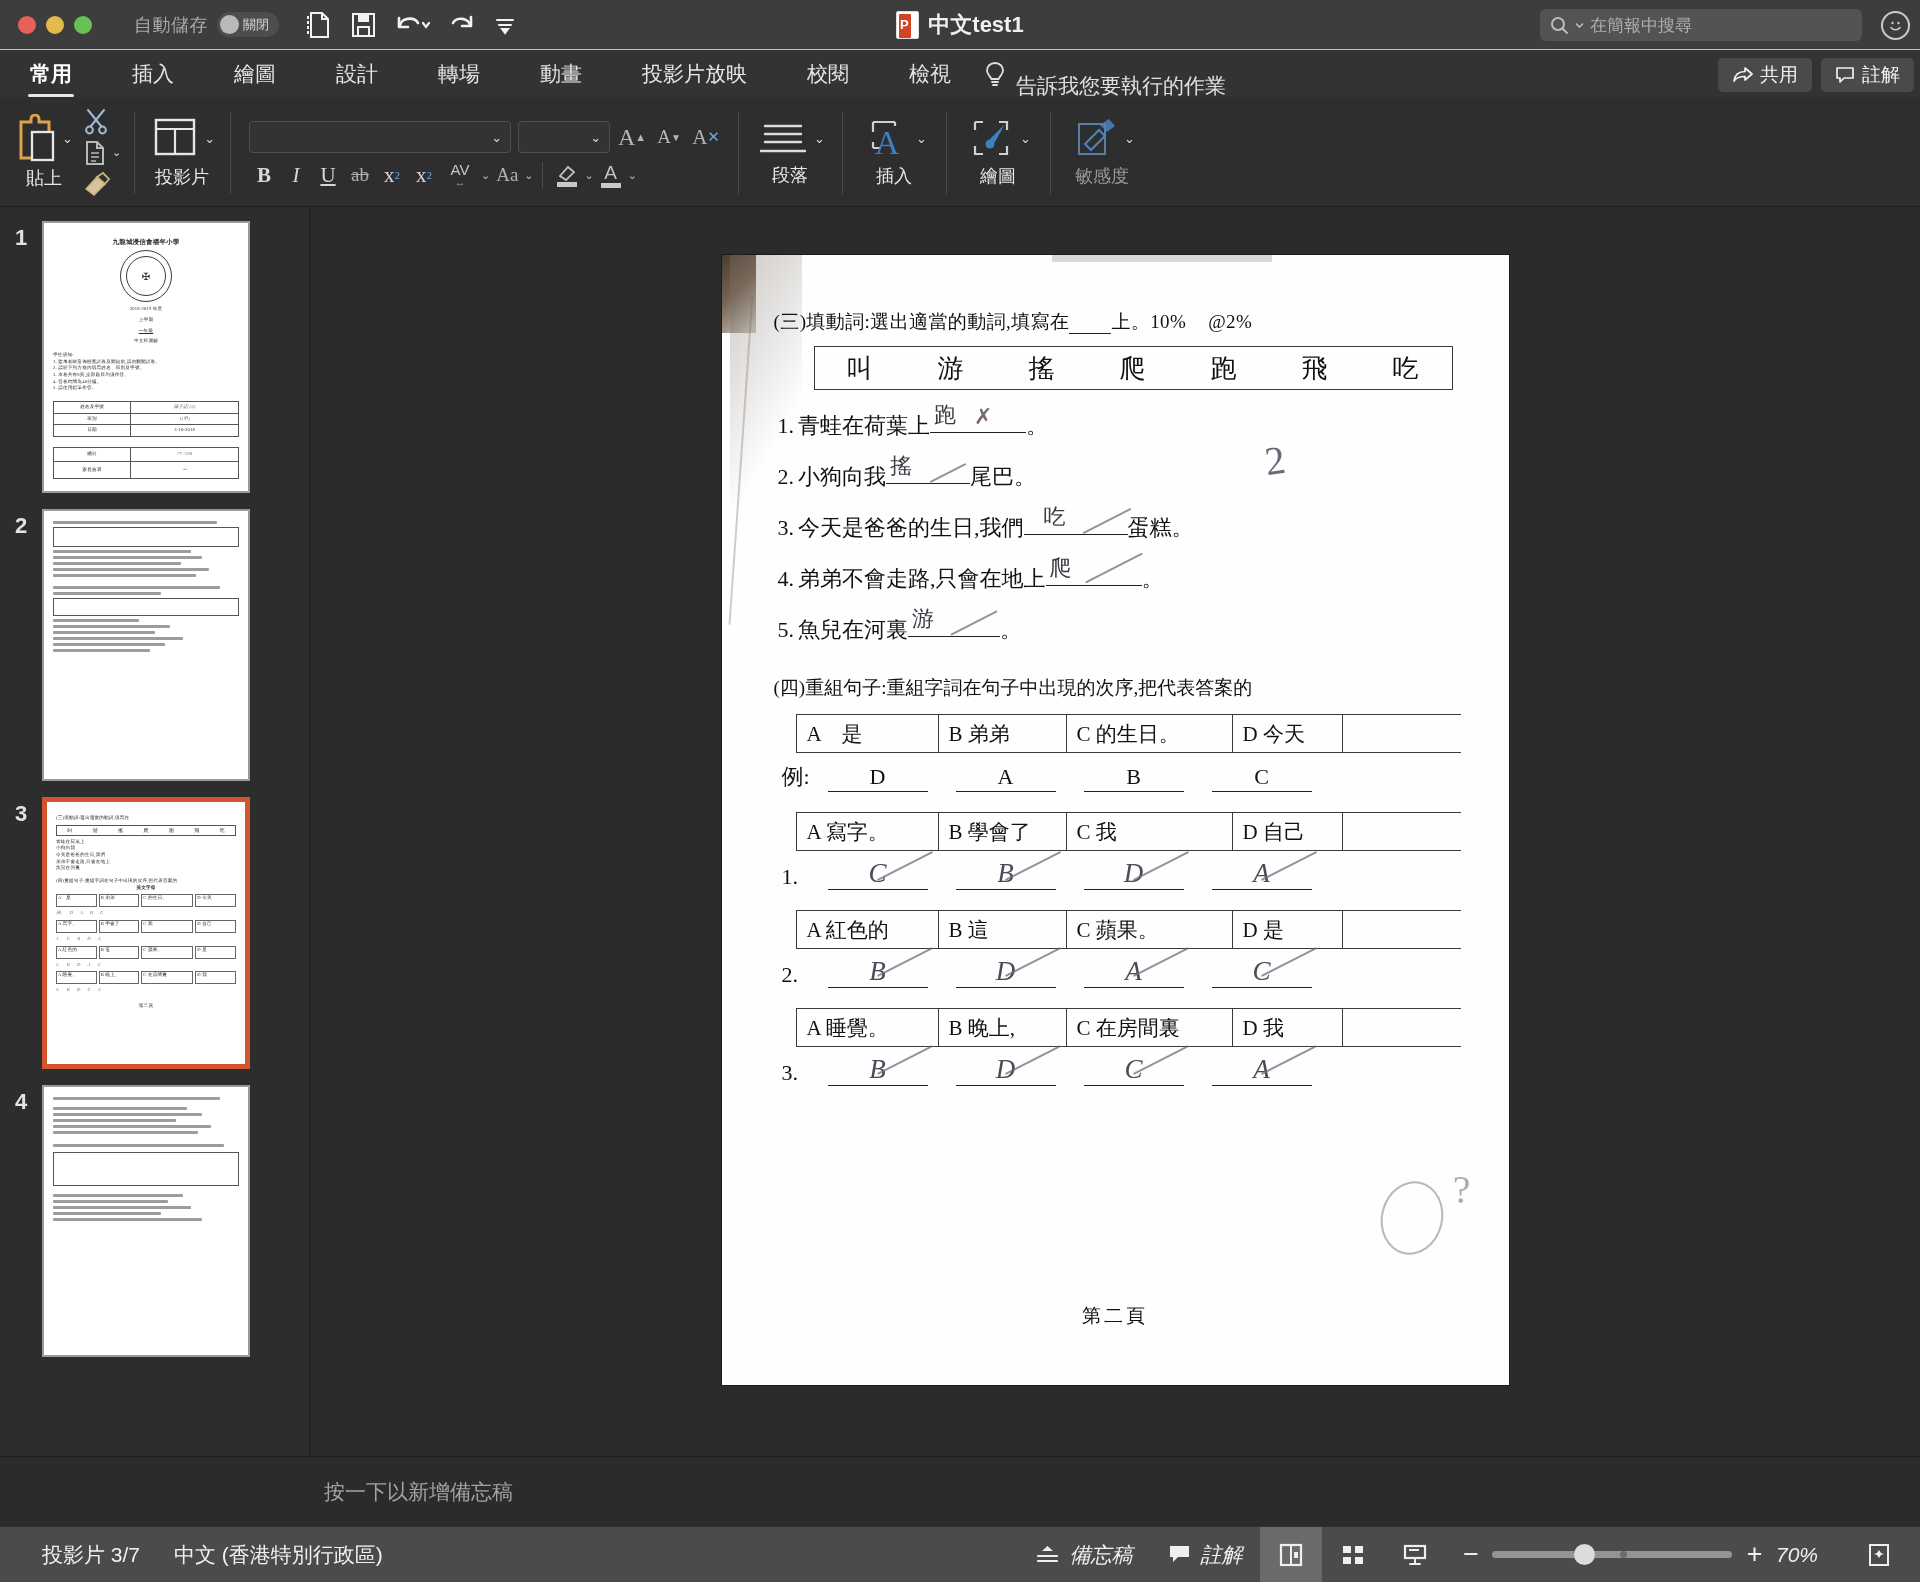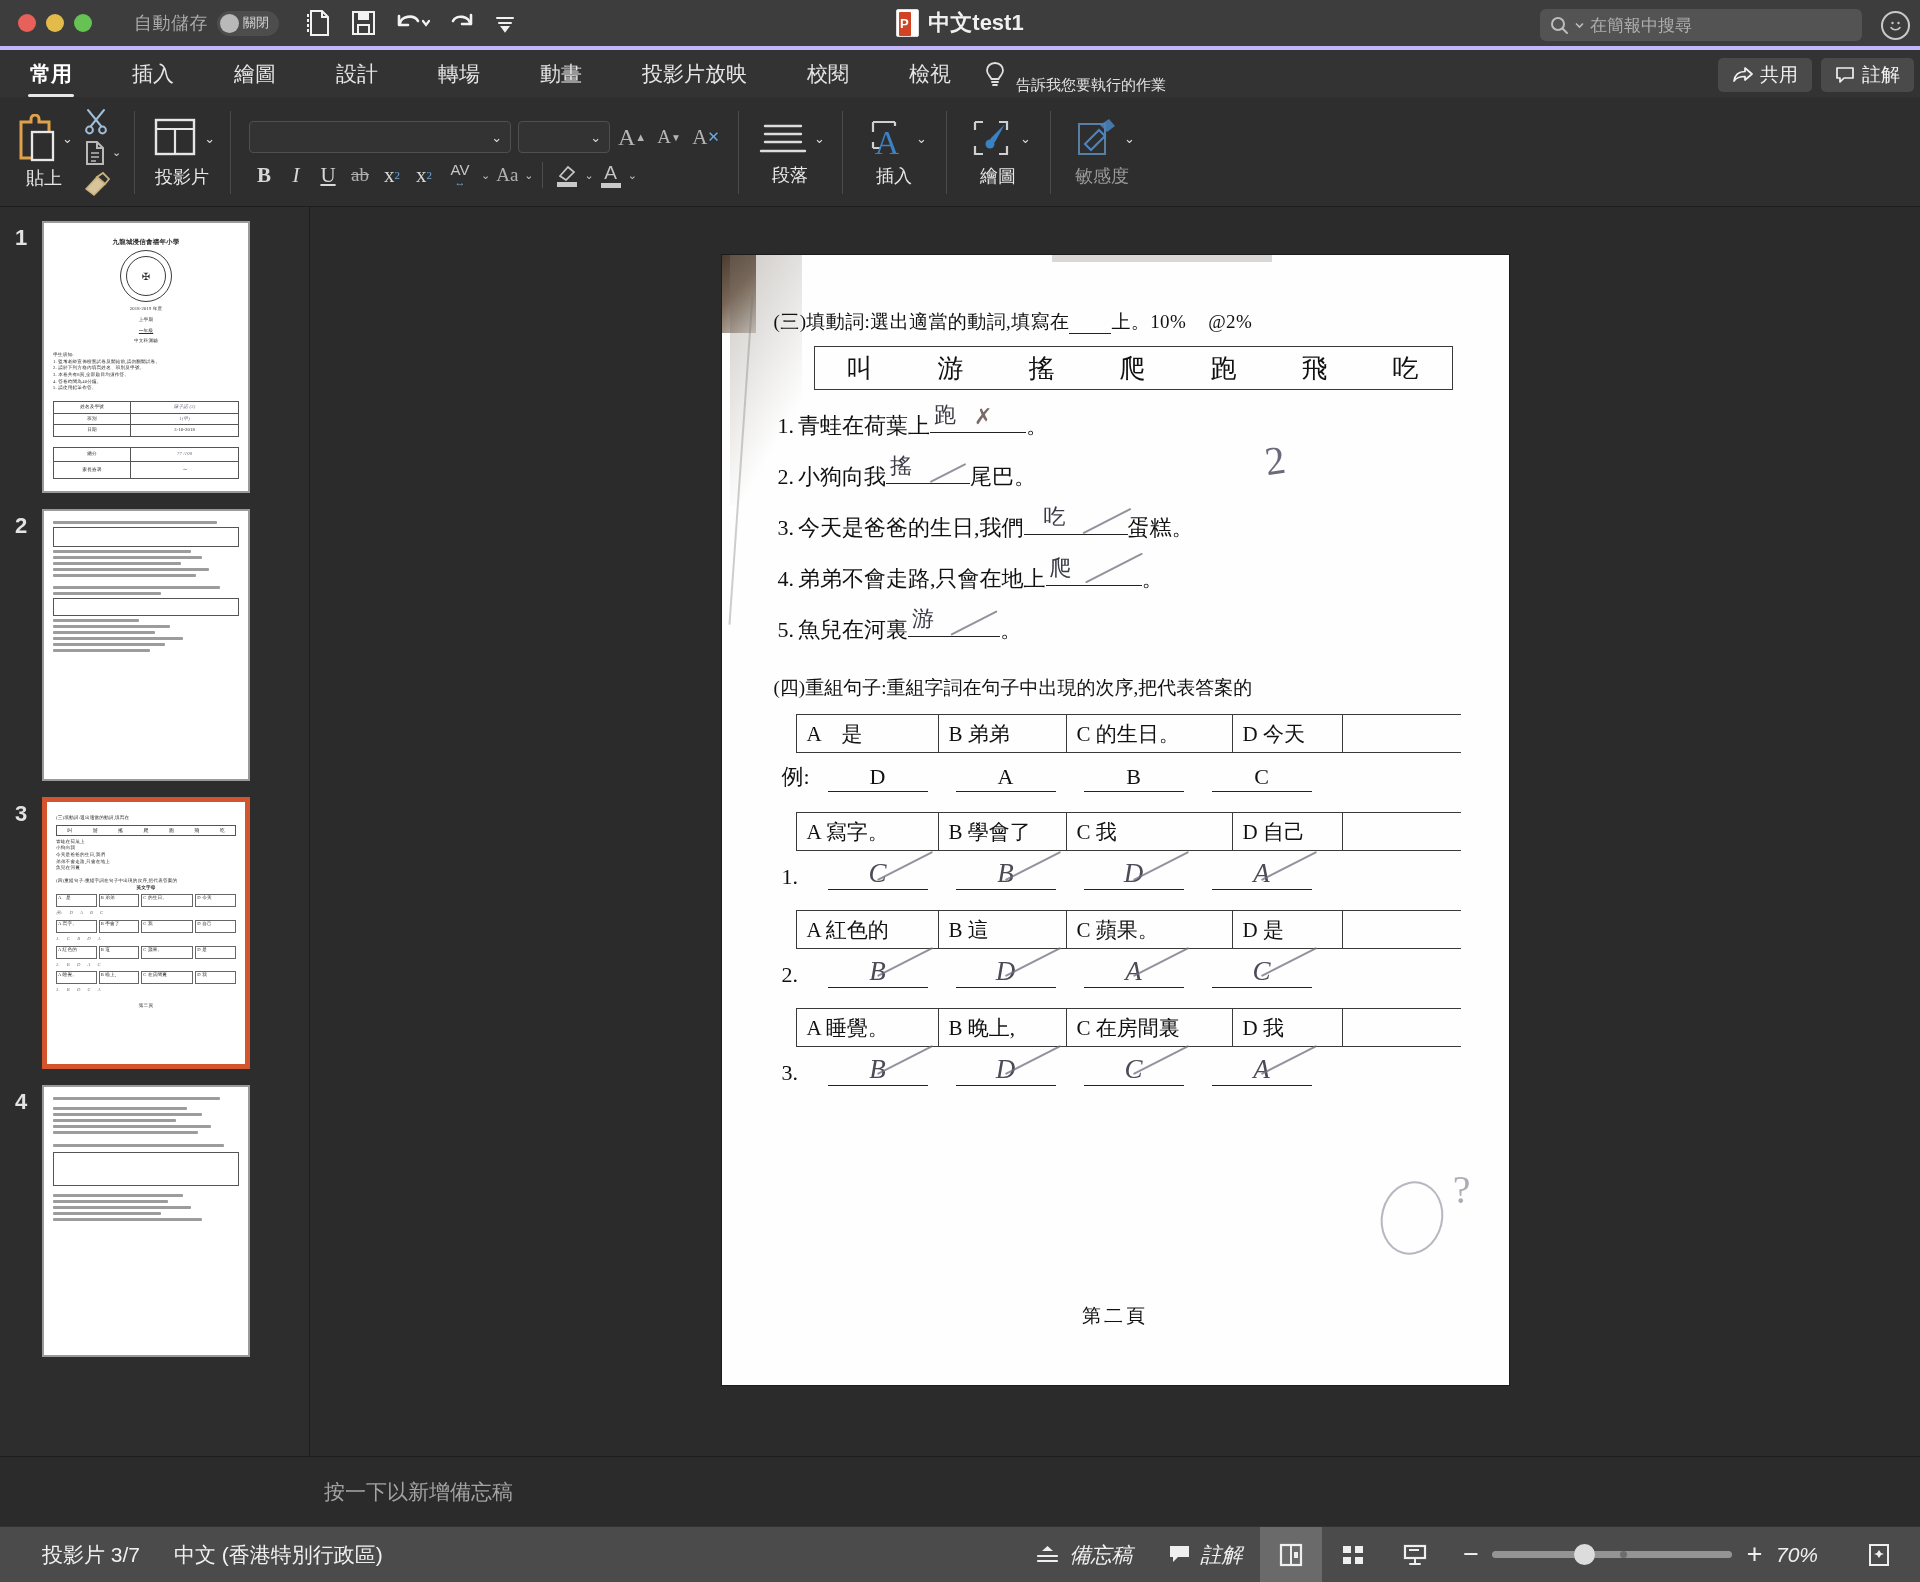--- a/index.html
+++ b/index.html
@@ -9,21 +9,21 @@
     background: #2b2b2b;
     font-family: "Liberation Sans", "DejaVu Sans", sans-serif;
     -webkit-font-smoothing: antialiased;
   }
   #app { position: relative; width: 1920px; height: 1582px; display: flex; flex-direction: column; }
 
   
   .titlebar {
     height: 50px; background: #3d3d3d; flex: 0 0 50px;
     display: flex; align-items: center; position: relative;
-    border-bottom: 4px solid #c4b5fd;
+    border-bottom: 1px solid #c4b5fd;
   }
   .traffic { display: flex; gap: 10px; padding-left: 18px; align-items: center; }
   .tl { width: 18px; height: 18px; border-radius: 50%; }
   .tl.red { background: #e8605a; }
   .tl.yellow { background: #e3bb4b; }
   .tl.green { background: #66c253; }
 
   .autosave-group { display: flex; align-items: center; gap: 9px; margin-left: 42px; }
   .autosave-label { color: #aaa; font-size: 18px; letter-spacing: .5px; }
   .autosave-toggle {
@@ -78,21 +78,21 @@
     color: #e6e6e6; font-size: 21px; padding: 0 16px; height: 100%;
     display: flex; align-items: center; position: relative; cursor: default;
     white-space: nowrap;
   }
   .tab.active { color: #ffffff; font-weight: 600; }
   .tab.active:after {
     content: ''; position: absolute; left: 14px; right: 14px; bottom: 0;
     height: 3px; background: #e8e8e8; border-radius: 2px;
   }
   .tellme { display: flex; align-items: center; gap: 11px; margin-left: 18px; height: 100%; }
-  .tellme-text { color: #e0e0e0; font-size: 15px; white-space: nowrap; margin-top: 24px; }
+  .tellme-text { color: #e0e0e0; font-size: 21px; white-space: nowrap; margin-top: 24px; }
   .tab-right { position: absolute; right: 6px; bottom: 5px; display: flex; gap: 9px; }
   .pillbtn {
     background: #4a4a4a; border-radius: 5px; height: 34px; padding: 0 14px;
     display: flex; align-items: center; gap: 7px; color: #f0f0f0; font-size: 19px;
     white-space: nowrap;
   }
 
   
   .ribbon {
     height: 110px; flex: 0 0 110px; background: #2e2e2e;

